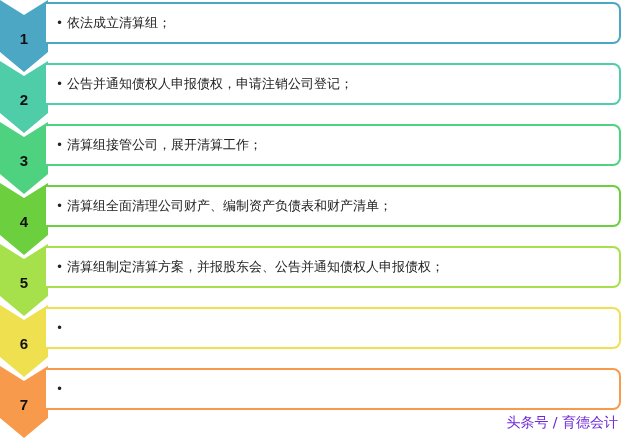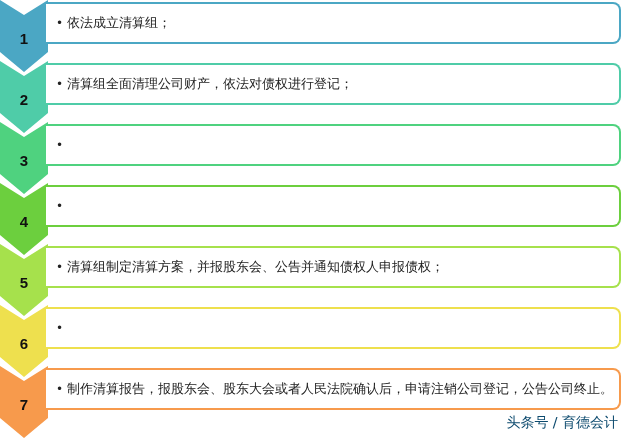--- a/index.html
+++ b/index.html
@@ -8,21 +8,21 @@
   .step { position:absolute; left:0; width:640px; height:72px; }
   .chev { position:absolute; left:0; top:0; width:48px; height:72px; }
   .chev svg { display:block; }
   .num { position:absolute; left:0; top:30px; width:48px; text-align:center;
          font-family:"Liberation Sans", sans-serif; font-weight:bold; font-size:15px; color:#111; }
   .box { position:absolute; left:46px; top:2px; width:575px; height:42px; box-sizing:border-box;
          border:2px solid #4BA7C4; border-left:none; border-radius:0 8px 8px 0; background:#fff;
          display:flex; align-items:center; padding-left:10px; }
   .bullet { font-size:12px; color:#222; margin-right:4px; }
   .txt { font-size:13px; color:#222; white-space:nowrap; letter-spacing:0px; }
-  .watermark { position:absolute; right:22px; bottom:8px; font-size:14px; color:#0c4a6e; }
+  .watermark { position:absolute; right:22px; bottom:8px; font-size:14px; color:#6d28d9; }
 </style>
 </head>
 <body>
 
 <div id="steps">
     <div class="step" style="top: 0px;">
       <div class="chev">
         <svg width="48" height="72" viewBox="0 0 48 72">
           <polygon points="0,0 24,15 48,0 48,52 24,72 0,52" fill="#4BA7C4"></polygon>
         </svg>
@@ -35,43 +35,45 @@
     </div>
     <div class="step" style="top: 61px;">
       <div class="chev">
         <svg width="48" height="72" viewBox="0 0 48 72">
           <polygon points="0,0 24,15 48,0 48,52 24,72 0,52" fill="#4FCCA8"></polygon>
         </svg>
         <div class="num">2</div>
       </div>
       <div class="box" style="border-color:#4FCCA8">
         <span class="bullet">•</span>
-        <span class="txt">清算组全面清理公司财产，依法对债权进行登记；</span>
+        <span class="txt">公告并通知债权人申报债权，申请注销公司登记；</span>
       </div>
     </div>
     <div class="step" style="top: 122px;">
       <div class="chev">
         <svg width="48" height="72" viewBox="0 0 48 72">
           <polygon points="0,0 24,15 48,0 48,52 24,72 0,52" fill="#4FD27F"></polygon>
         </svg>
         <div class="num">3</div>
       </div>
       <div class="box" style="border-color:#4FD27F">
         <span class="bullet">•</span>
+        <span class="txt">清算组接管公司，展开清算工作；</span>
       </div>
     </div>
     <div class="step" style="top: 183px;">
       <div class="chev">
         <svg width="48" height="72" viewBox="0 0 48 72">
           <polygon points="0,0 24,15 48,0 48,52 24,72 0,52" fill="#6CCF3E"></polygon>
         </svg>
         <div class="num">4</div>
       </div>
       <div class="box" style="border-color:#6CCF3E">
         <span class="bullet">•</span>
+        <span class="txt">清算组全面清理公司财产、编制资产负债表和财产清单；</span>
       </div>
     </div>
     <div class="step" style="top: 244px;">
       <div class="chev">
         <svg width="48" height="72" viewBox="0 0 48 72">
           <polygon points="0,0 24,15 48,0 48,52 24,72 0,52" fill="#A6E14C"></polygon>
         </svg>
         <div class="num">5</div>
       </div>
       <div class="box" style="border-color:#A6E14C">
@@ -92,17 +94,16 @@
     </div>
     <div class="step" style="top: 366px;">
       <div class="chev">
         <svg width="48" height="72" viewBox="0 0 48 72">
           <polygon points="0,0 24,15 48,0 48,52 24,72 0,52" fill="#F79A4C"></polygon>
         </svg>
         <div class="num">7</div>
       </div>
       <div class="box" style="border-color:#F79A4C">
         <span class="bullet">•</span>
-        <span class="txt">制作清算报告，报股东会、股东大会或者人民法院确认后，申请注销公司登记，公告公司终止。</span>
       </div>
     </div>
   </div>
 <div class="watermark">头条号 / 育德会计</div>
 
 </body></html>

